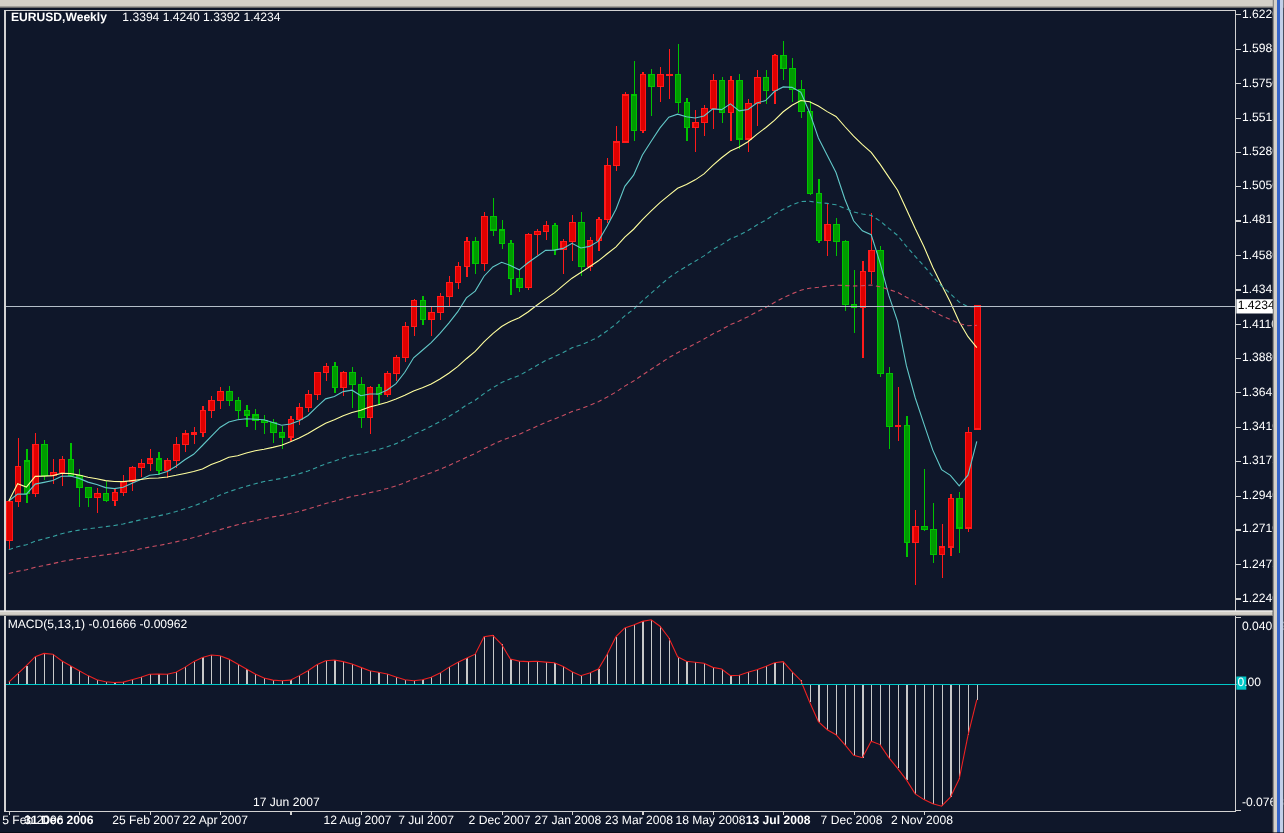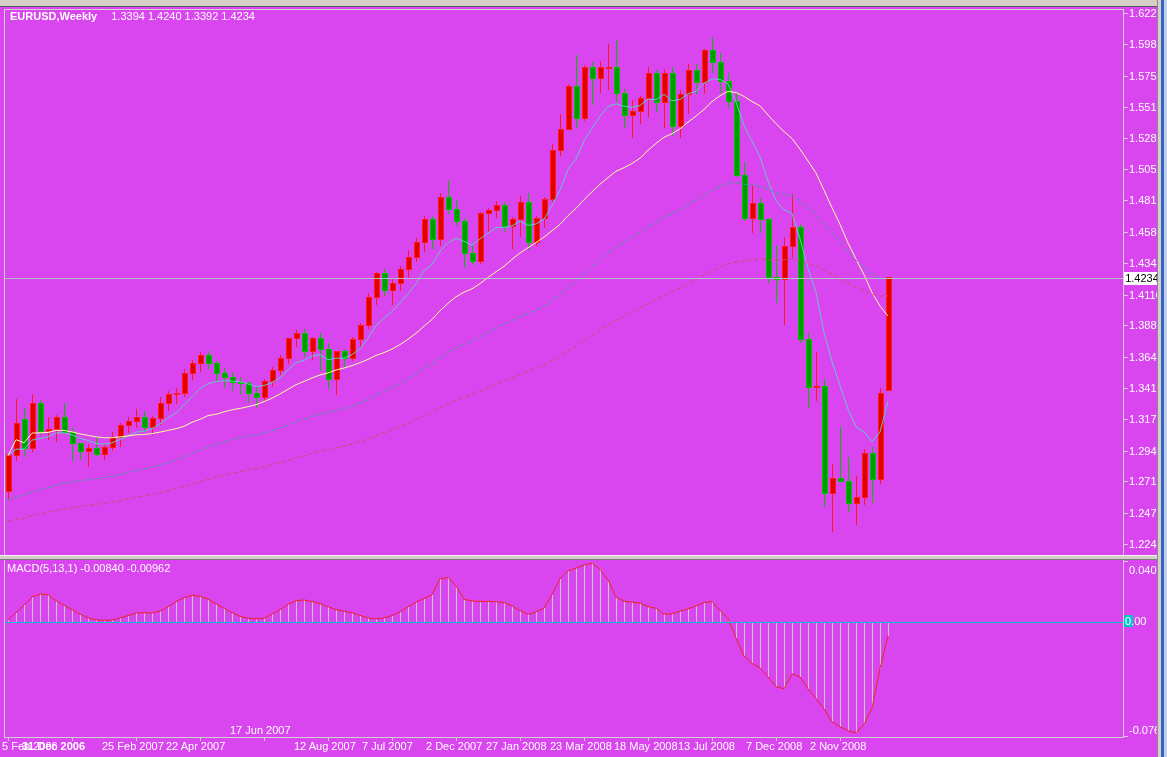--- a/index.html
+++ b/index.html
@@ -1,16 +1,16 @@
 <!DOCTYPE html>
 <html><head>
 <meta charset="utf-8">
 <style>
   html,body{margin:0;padding:0;background:#000;}
-  #app{position:relative;width:1167px;height:757px;background:#d946ef;overflow:hidden;
+  #app{position:relative;width:1167px;height:757px;background:#0f172a;overflow:hidden;
        font-family:"Liberation Sans",sans-serif;}
   #chrome-top{position:absolute;left:0;top:0;width:1167px;height:7px;
        background:#d4d0c8;border-bottom:1px solid #5a5a5a;box-sizing:border-box;}
   #chrome-right{position:absolute;right:0;top:0;width:10px;height:757px;
        background:linear-gradient(to right,#8a8a8a 0 1px,#d4d0c8 1px 4px,#3665c8 4px 7px,#c2cfe8 7px 10px);}
   #splitter{position:absolute;left:0;top:555px;width:1157px;height:5px;
        background:#d4d0c8;border-top:1px solid #f5f5f5;border-bottom:1px solid #7a7a7a;box-sizing:border-box;}
   svg{position:absolute;left:0;top:0;}
   .lbl{position:absolute;font-size:11px;line-height:13px;color:#fff;white-space:nowrap;}
   #chart-title{left:10px;top:10px;}
@@ -423,21 +423,21 @@
         <line x1="712.5" y1="737" x2="712.5" y2="741" stroke="#d2d2d2"></line>
         <line x1="776.5" y1="737" x2="776.5" y2="741" stroke="#d2d2d2"></line>
         <line x1="840.5" y1="737" x2="840.5" y2="741" stroke="#d2d2d2"></line>
       </g>
   </svg>
 
   <div class="lbl" id="chart-title">
     <b>EURUSD,Weekly</b><span>1.3394 1.4240 1.3392 1.4234</span>
   </div>
 
-  <div class="lbl" id="macd-label">MACD(5,13,1) -0.00840 -0.00962</div>
+  <div class="lbl" id="macd-label">MACD(5,13,1) -0.01666 -0.00962</div>
 
   <div id="price-axis">
       <div class="lbl axis-lbl" style="top: 7px;">1.6220</div>
       <div class="lbl axis-lbl" style="top: 38px;">1.5985</div>
       <div class="lbl axis-lbl" style="top: 70px;">1.5750</div>
       <div class="lbl axis-lbl" style="top: 101px;">1.5515</div>
       <div class="lbl axis-lbl" style="top: 132px;">1.5280</div>
       <div class="lbl axis-lbl" style="top: 163px;">1.5050</div>
       <div class="lbl axis-lbl" style="top: 194px;">1.4815</div>
       <div class="lbl axis-lbl" style="top: 226px;">1.4580</div>
@@ -465,20 +465,20 @@
       <div class="lbl" style="top: 740px; left: 22px; font-weight: bold;">31 Dec 2006</div>
       <div class="lbl" style="top: 740px; left: 102px;">25 Feb 2007</div>
       <div class="lbl" style="top: 740px; left: 166px;">22 Apr 2007</div>
       <div class="lbl" style="top: 724px; left: 230px;">17 Jun 2007</div>
       <div class="lbl" style="top: 740px; left: 294px;">12 Aug 2007</div>
       <div class="lbl" style="top: 740px; left: 362px;">7 Jul 2007</div>
       <div class="lbl" style="top: 740px; left: 426px;">2 Dec 2007</div>
       <div class="lbl" style="top: 740px; left: 486px;">27 Jan 2008</div>
       <div class="lbl" style="top: 740px; left: 550px;">23 Mar 2008</div>
       <div class="lbl" style="top: 740px; left: 614px;">18 May 2008</div>
-      <div class="lbl" style="top: 740px; left: 678px;">13 Jul 2008</div>
+      <div class="lbl" style="top: 740px; left: 678px; font-weight: bold;">13 Jul 2008</div>
       <div class="lbl" style="top: 740px; left: 746px;">7 Dec 2008</div>
       <div class="lbl" style="top: 740px; left: 810px;">2 Nov 2008</div>
     </div>
 
   <div id="splitter"></div>
   <div id="chrome-right"></div>
 </div>
 
 </body></html>

